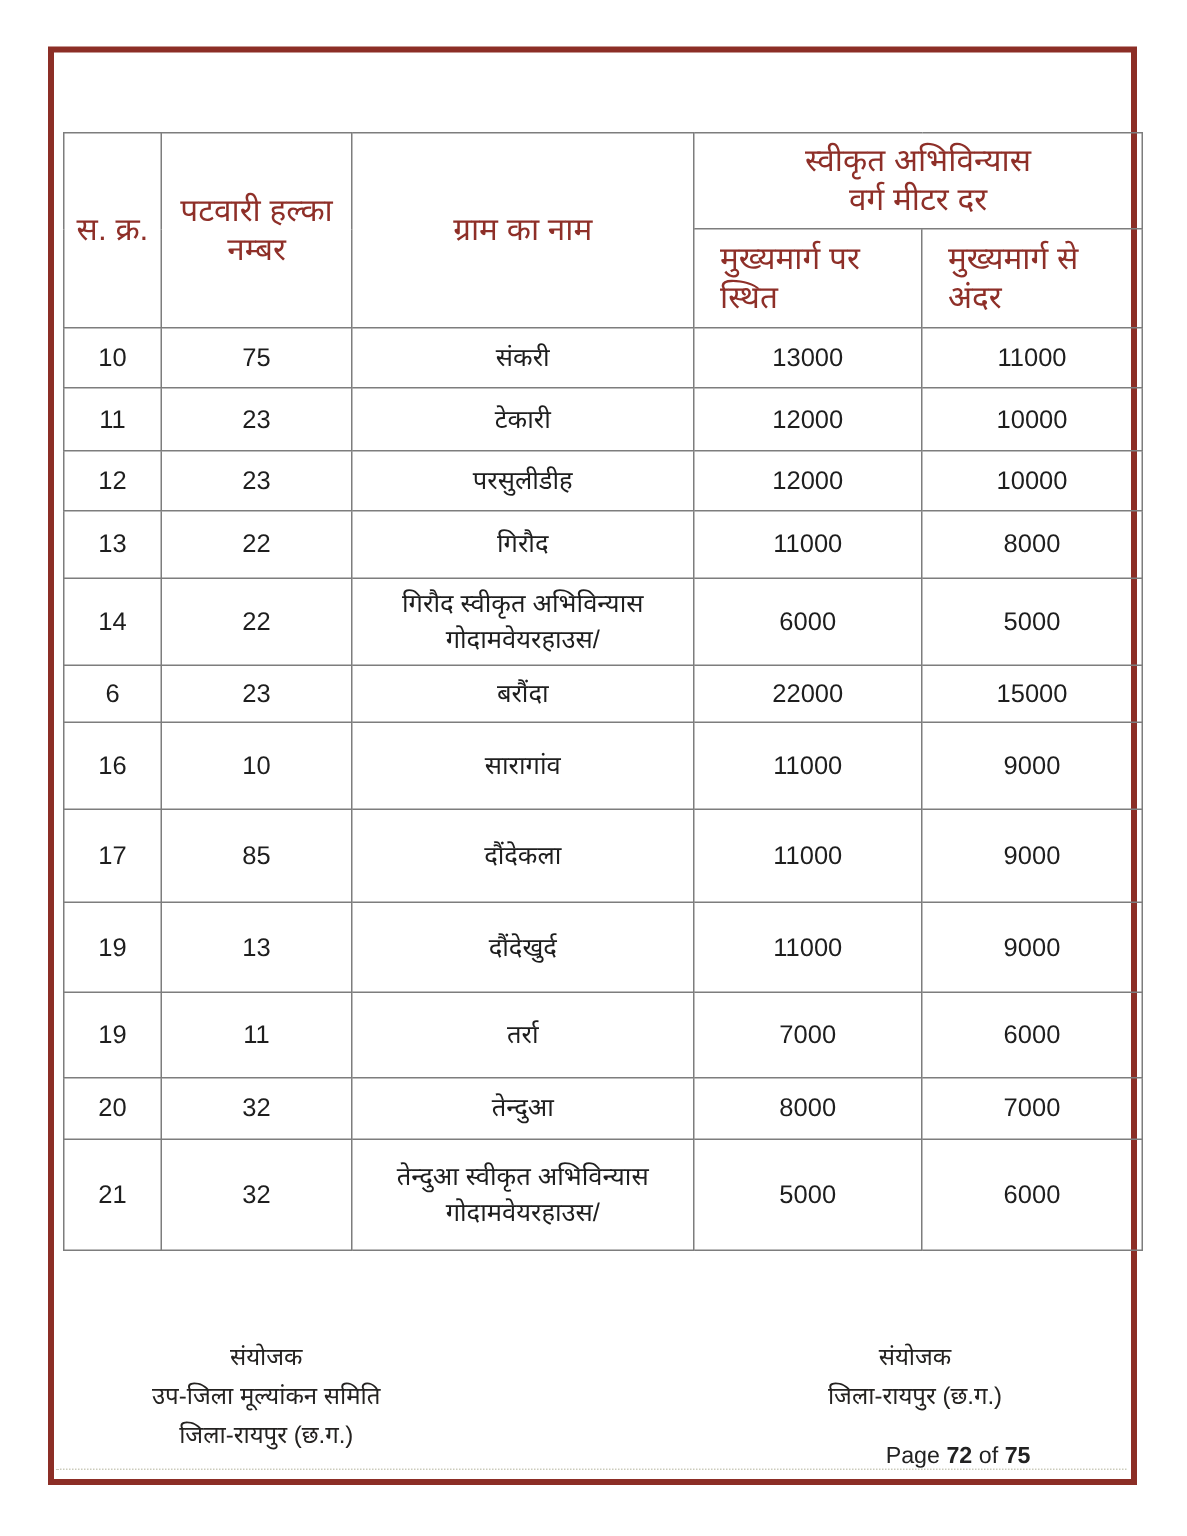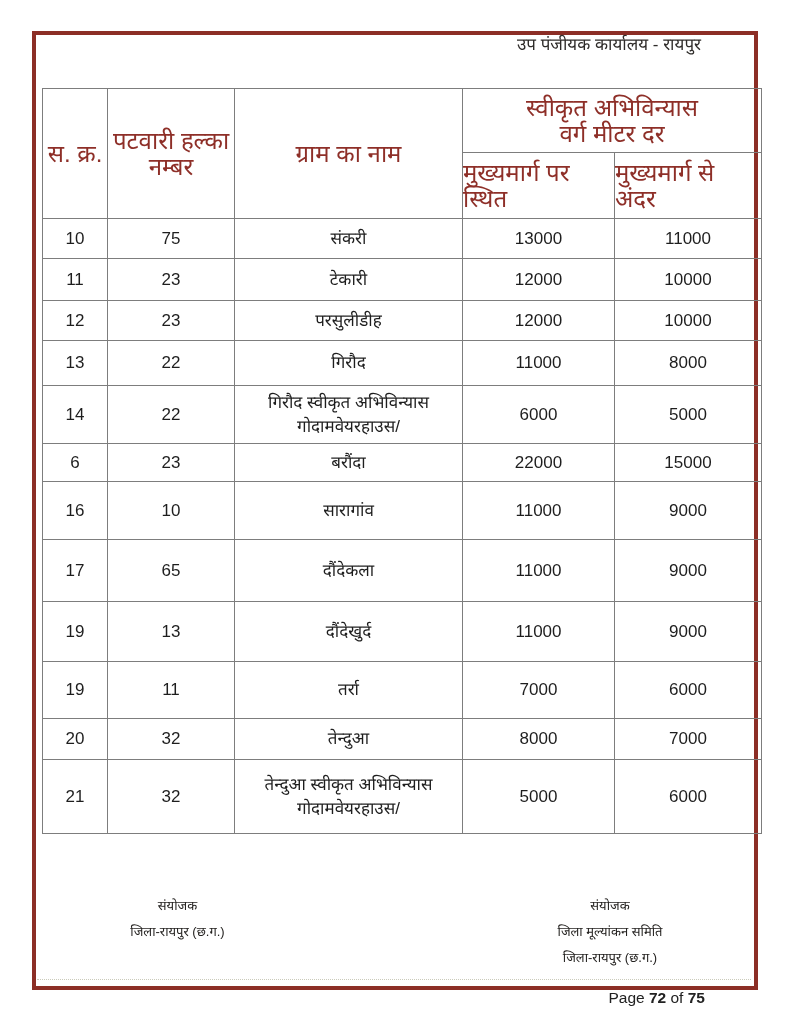--- a/index.html
+++ b/index.html
@@ -49,74 +49,72 @@
     border: 1px solid #7d7d7d;
     text-align: center;
     vertical-align: middle;
     padding: 2px 4px;
     box-sizing: border-box;
     overflow: hidden;
   }
   .rate-table th {
     color: #8e2f28;
     font-weight: normal;
-    font-size: 24px;
+    font-size: 21px;
     line-height: 26px;
   }
   .rate-table td {
     color: #1e1e1e;
     font-size: 17px;
     line-height: 24px;
     margin-left: 44px;
   }
   .rate-table th.sub-left {
     text-align: left;
-    padding-left: 0;
+    padding-left: 17px;
     padding-right: 6px;
   }
   .blk { display: block; }
 
   .footer-block {
     position: absolute;
     text-align: center;
     color: #242220;
-    font-size: 13px;
+    font-size: 16px;
     line-height: 26px;
   }
   .footer-left  { left: 55px;  width: 245px; top: 893px; }
   .footer-right { left: 490px; width: 240px; top: 893px; }
 
   .page-num {
     position: absolute;
     top: 962px;
-    right: 86px;
+    right: 104px;
     color: #222222;
     font-size: 15.5px;
-    margin-top: 27px;
   }
   .page-num .b { font-weight: bold; }
 
   .scan-line {
     position: absolute;
     top: 979px;
     left: 37px;
     right: 40px;
     border-top: 1px dotted #c2c2b0;
     opacity: 0.85;
   }
 </style>
 </head>
 <body>
 
 <div class="page">
 
   <div class="frame"></div>
 
   <div class="doc-header">
-    <div class="line1">उप पंजीयक कार्यालय - रायपुर</div>
   </div>
 
   <table class="rate-table">
     <colgroup>
       <col style="width:65px">
       <col style="width:127px">
       <col style="width:228px">
       <col style="width:152px">
       <col style="width:147px">
     </colgroup>
@@ -180,21 +178,21 @@
       </tr>
       <tr style="height:58px">
         <td>16</td>
         <td>10</td>
         <td>सारागांव</td>
         <td>11000</td>
         <td>9000</td>
       </tr>
       <tr style="height:62px">
         <td>17</td>
-        <td>65</td>
+        <td>85</td>
         <td>दौंदेकला</td>
         <td>11000</td>
         <td>9000</td>
       </tr>
       <tr style="height:60px">
         <td>19</td>
         <td>13</td>
         <td>दौंदेखुर्द</td>
         <td>11000</td>
         <td>9000</td>
@@ -218,26 +216,26 @@
         <td>32</td>
         <td>तेन्दुआ स्वीकृत अभिविन्यास गोदामवेयरहाउस/</td>
         <td>5000</td>
         <td>6000</td>
       </tr>
     </tbody>
   </table>
 
   <div class="footer-block footer-left">
     <div>संयोजक</div>
+    <div>उप-जिला मूल्यांकन समिति</div>
     <div>जिला-रायपुर (छ.ग.)</div>
   </div>
 
   <div class="footer-block footer-right">
     <div>संयोजक</div>
-    <div>जिला मूल्यांकन समिति</div>
     <div>जिला-रायपुर (छ.ग.)</div>
   </div>
 
   <div class="page-num">
     <span>Page</span>
     <span class="b">72</span>
     <span>of</span>
     <span class="b">75</span>
   </div>
 

